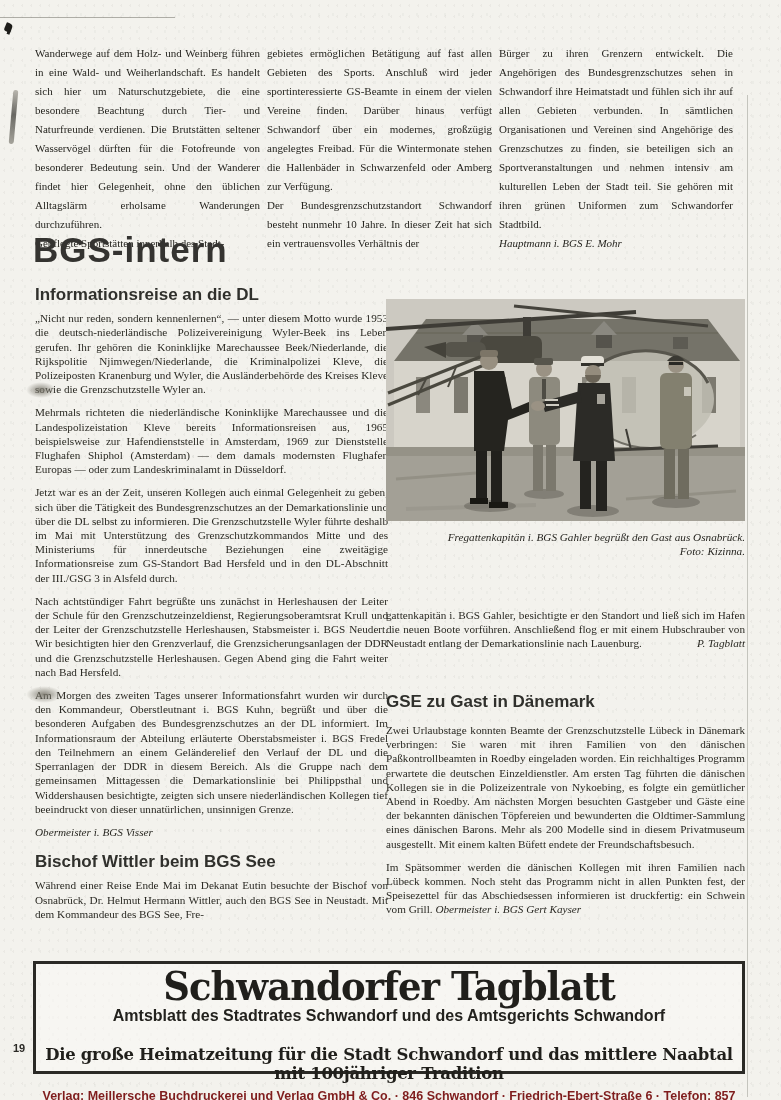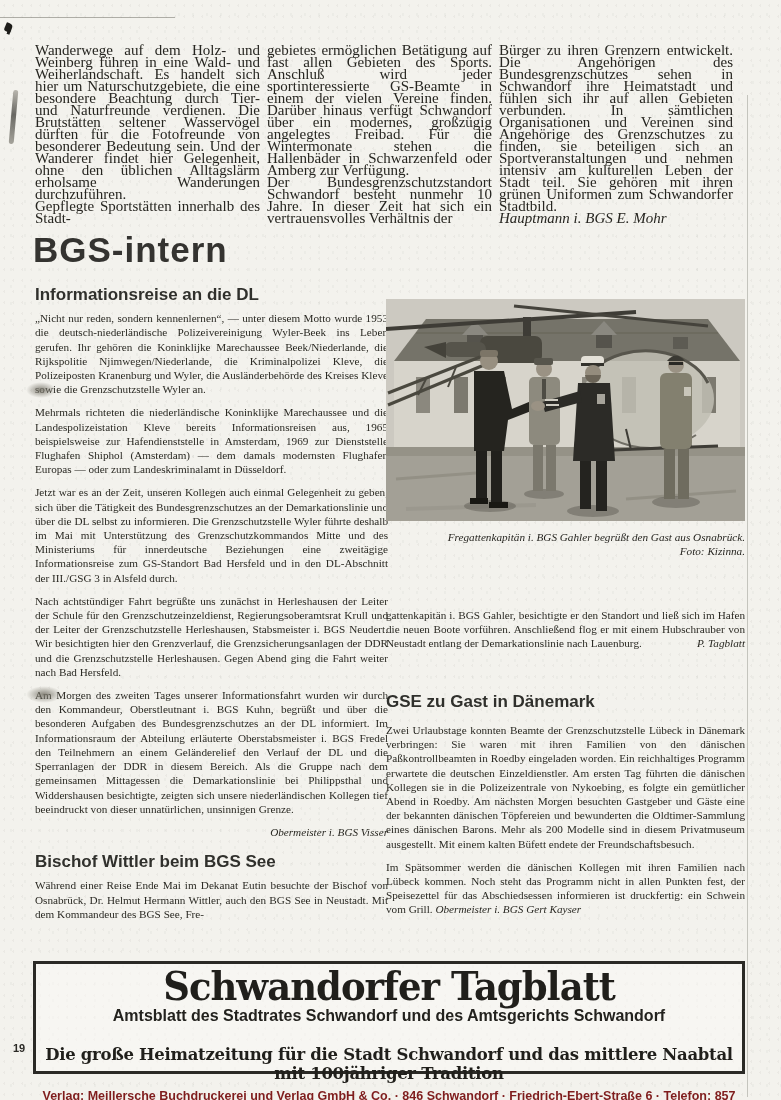--- a/index.html
+++ b/index.html
@@ -4,22 +4,22 @@
 <style>
   html,body{margin:0;padding:0;}
   body{width:781px;height:1100px;background:#e6e5e0;font-family:"Liberation Serif",serif;}
   .page{position:relative;width:781px;height:1100px;background:#f3f2ed;overflow:hidden;color:#262520;}
   .page::before{content:"";position:absolute;inset:0;pointer-events:none;
     background-image:radial-gradient(rgba(70,68,60,.05) 1px,transparent 1px),
                      radial-gradient(rgba(70,68,60,.04) 1px,transparent 1.2px);
     background-size:9px 11px,14px 17px;background-position:0 0,4px 6px;}
   .serif{font-size:11.2px;line-height:14.2px;text-align:justify;color:#2a2923;}
   .cols-top{position:absolute;top:44px;left:35px;width:712px;display:grid;grid-template-columns:225px 225px 234px;column-gap:7px;}
-  .cols-top p{margin:0;font-size:15px;line-height:12px;text-align:justify;}
-  .byline{font-style:italic;text-align:right;font-size:11.2px;margin:2px 0 0 0;}
+  .cols-top p{margin:0;font-size:11px;line-height:19px;text-align:justify;}
+  .byline{font-style:italic;text-align:left;font-size:11.2px;margin:2px 0 0 0;}
   .big-head{position:absolute;top:230px;left:33px;font-family:"Liberation Sans","DejaVu Sans",sans-serif;
     font-weight:700;font-size:35px;letter-spacing:1px;color:#343330;}
   .sub-head{font-family:"Liberation Sans","DejaVu Sans",sans-serif;font-weight:700;font-size:17px;color:#30302c;margin:0 0 9px 0;}
   .left-col{position:absolute;top:288px;left:35px;width:353px;}
   .left-col p{position:relative;margin:0 0 9px 0;}
   .right-block{position:absolute;left:386px;width:359px;}
   .caption{font-style:italic;font-size:11.2px;line-height:14px;text-align:right;}
   .photo-frame{position:absolute;top:299px;left:386px;width:359px;height:222px;background:#ccc9c1;}
   .ad-box{position:absolute;top:961px;left:33px;width:712px;height:113px;box-sizing:border-box;
     border:3px solid #2b2a26;background:rgba(250,249,245,.6);text-align:center;}

